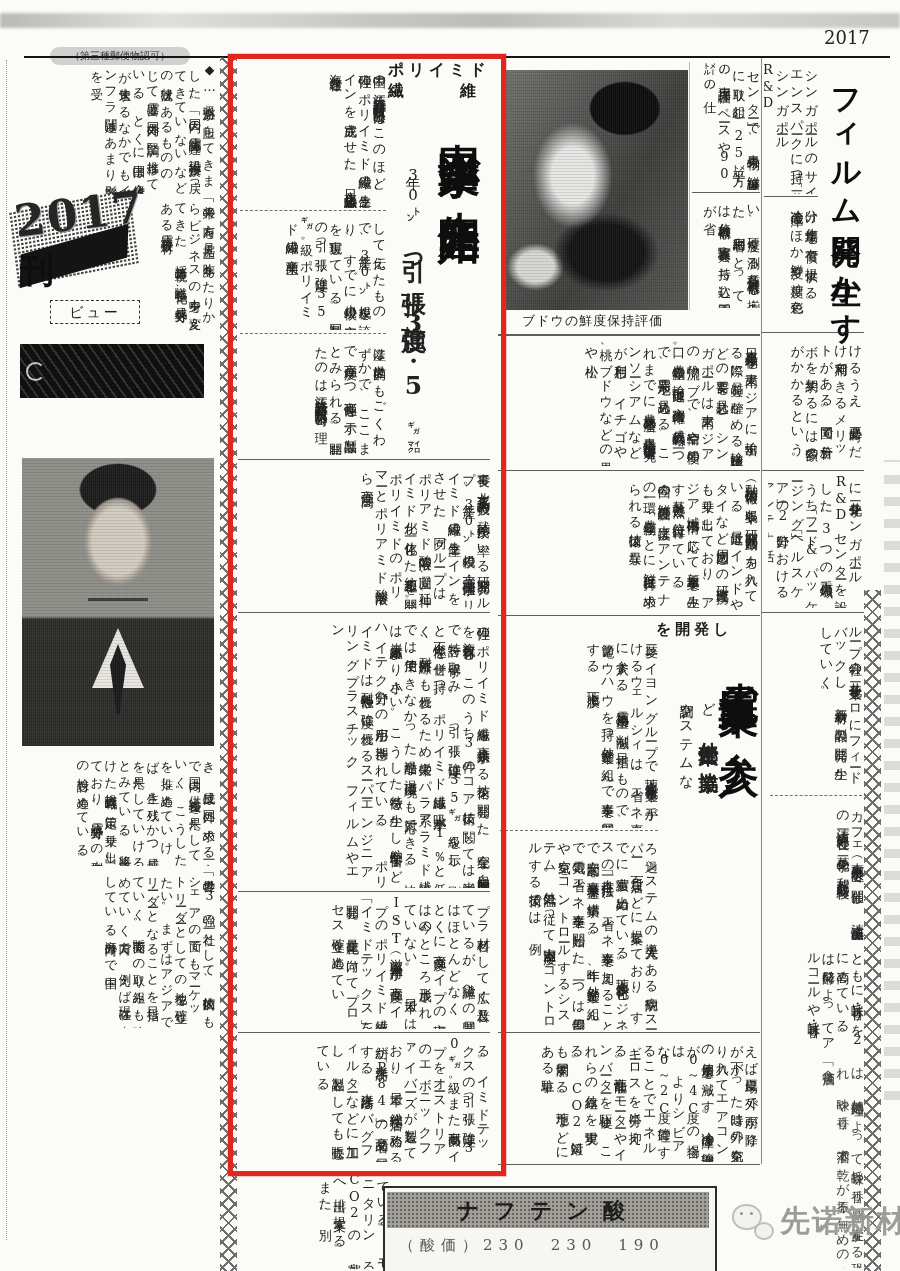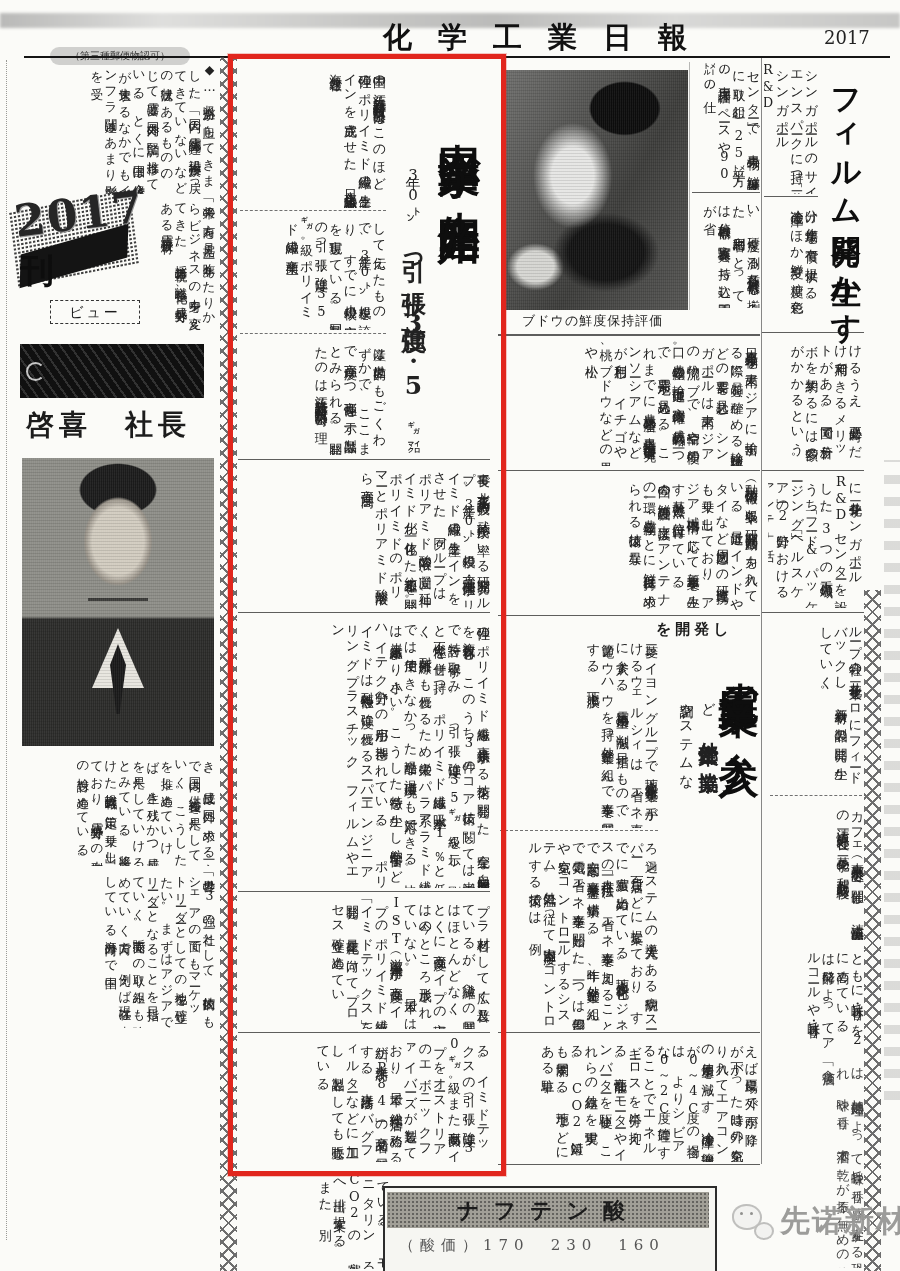--- a/index.html
+++ b/index.html
@@ -109,59 +109,61 @@
 </style>
 </head>
 <body>
 
 <div id="page">
 
   <div class="abs" id="topsmudge"></div>
   <div class="abs" id="leftedge"></div>
 
   <div class="abs" id="postal">（第三種郵便物認可）</div>
-  <div class="abs" id="masthead">化学工業日報</div>
   <div class="abs" id="yeartop">2017</div>
   <div class="abs" id="headrule"></div>
 
   <div class="abs v small" style="left:14px;top:62px;width:202px;height:132px;"><span>◆…収益力が向上してきました。</span><span>「国内の電線関連の設備投資が戻ってきていないなどの状況はあるものの、総じて需要は国内外で堅調に推移している。とくに中国は全体経済が失速するなかでもインフラ関連はあまり影響を受</span></div>
 
   <div class="abs" id="g2017">
     <div class="band"></div>
     <div class="num">2017</div>
     <div class="blk"></div>
     <div class="kan">刊</div>
   </div>
   <div class="abs" id="viewbox">ビュー</div>
 
   <div class="abs v small" style="left:136px;top:194px;width:80px;height:138px;">「将来の方向を見据え一昨年あたりからビジネスの中身を変えてきた。採算重視の戦略強化、成長分野である電線被覆材</div>
 
   <div class="abs" id="blackbar1">
     <div class="stripes"></div>
     <div class="cmark"></div>
   </div>
 
-  <div class="abs" id="president">啓喜　社長</div>
 
   <div class="abs" id="portrait">
     <div class="glasses"></div>
     <div class="shirt"></div>
     <div class="tie"></div>
     <div class="grain"></div>
   </div>
 
   <div class="abs v small" style="left:14px;top:752px;width:202px;height:114px;">き、成長は国外に求める一方で国内は供給責任を果たしていく。こうした戦略を推し進めていけば、生き残りかつ成長を果たしていけるとみている。将来に向けた投資戦略の策定に乗り出しており、電線分野での大型投資の検討も進めている。</div>
   <div class="abs v small" style="left:18px;top:868px;width:198px;height:160px;">「世界の3強の一社として、技術的にもシェアの面でもマーケットリーダーとしての地位を確立したい。まずはアジアでリーダーとなることを目指していく。販売面での取り組みも強めていく方向で、例えば現在は直送している海外向けで中国</div>
 
 
   <div class="zig" style="left:220px;top:57px;height:1214px;"></div>
   <div class="zig" style="left:864px;top:590px;height:681px;"></div>
   <div class="vr" style="left:761px;top:58px;height:1106px;"></div>
   <div class="vr" style="left:689px;top:62px;height:248px;opacity:.35;"></div>
 
+  <div class="abs" id="rb-kicker">
+    <div class="k1">ポリイミド</div>
+    <div class="k2">繊　　　維</div>
+  </div>
   <div class="abs v" id="rb-headline">中国企業が生産開始</div>
   <div class="abs v" id="rb-subcol">
     <span class="s1">年30㌧</span>
     <span class="s2">引っ張り強度3.5</span>
     <span class="s3">㌐㍃</span>
   </div>
 
   <div class="abs v" style="left:240px;top:64px;width:146px;height:144px;">中国の江蘇先諾新材料科技有限公司はこのほど、高強度・高弾性のポリイミド繊維の生産ラインを完成させた。日本化学繊維協会が海外速報と</div>
   <div class="hr dash" style="left:240px;top:210px;width:146px;"></div>
   <div class="abs v" style="left:240px;top:214px;width:146px;height:116px;">して伝えたもので、年産30㌧規模を誇り、すでに小規模の安定生産を実現している。同製品の引っ張り強度は3・5㌐級。ポリイミド繊維の商業生</div>
@@ -222,21 +224,21 @@
   <div class="abs v" style="left:772px;top:802px;width:92px;height:138px;">カフェ（東京都渋谷区）で開催し、清水慎三郎商店の清水慎一郎社長と三菱化学の和賀品之取締役</div>
   <div class="abs v" style="left:772px;top:944px;width:92px;height:110px;">ともに旨味・香りを2倍に高めている。醸造酒は発酵によってアルコールや旨味・香り</div>
   <div class="abs v" style="left:772px;top:1058px;width:92px;height:210px;color:#3d3d3d;">は、加熱処理によって旨味や香り成分が変性する恐れ　味や香り　本酒で乾　が振る無　めの飲　「食後酒</div>
   <div class="abs" id="edgecut"></div>
 
   <div class="abs v" style="left:240px;top:1172px;width:150px;height:97px;">ている。　モニタリン　るCO2の　室外へ排出　提案する。　また、別</div>
 
   <div class="abs" id="naph">
     <div class="band"></div>
     <div class="title">ナフテン酸</div>
-    <div class="row">（酸価）170　230　160</div>
+    <div class="row">（酸価）230　230　190</div>
   </div>
 
   <div class="abs" id="wm">
     <div class="icon">
       <div class="b1"></div>
       <div class="e" style="left:10px;top:12px;"></div>
       <div class="e" style="left:20px;top:12px;"></div>
       <div class="b2"></div>
     </div>
     <div class="text">先诺新材</div>

